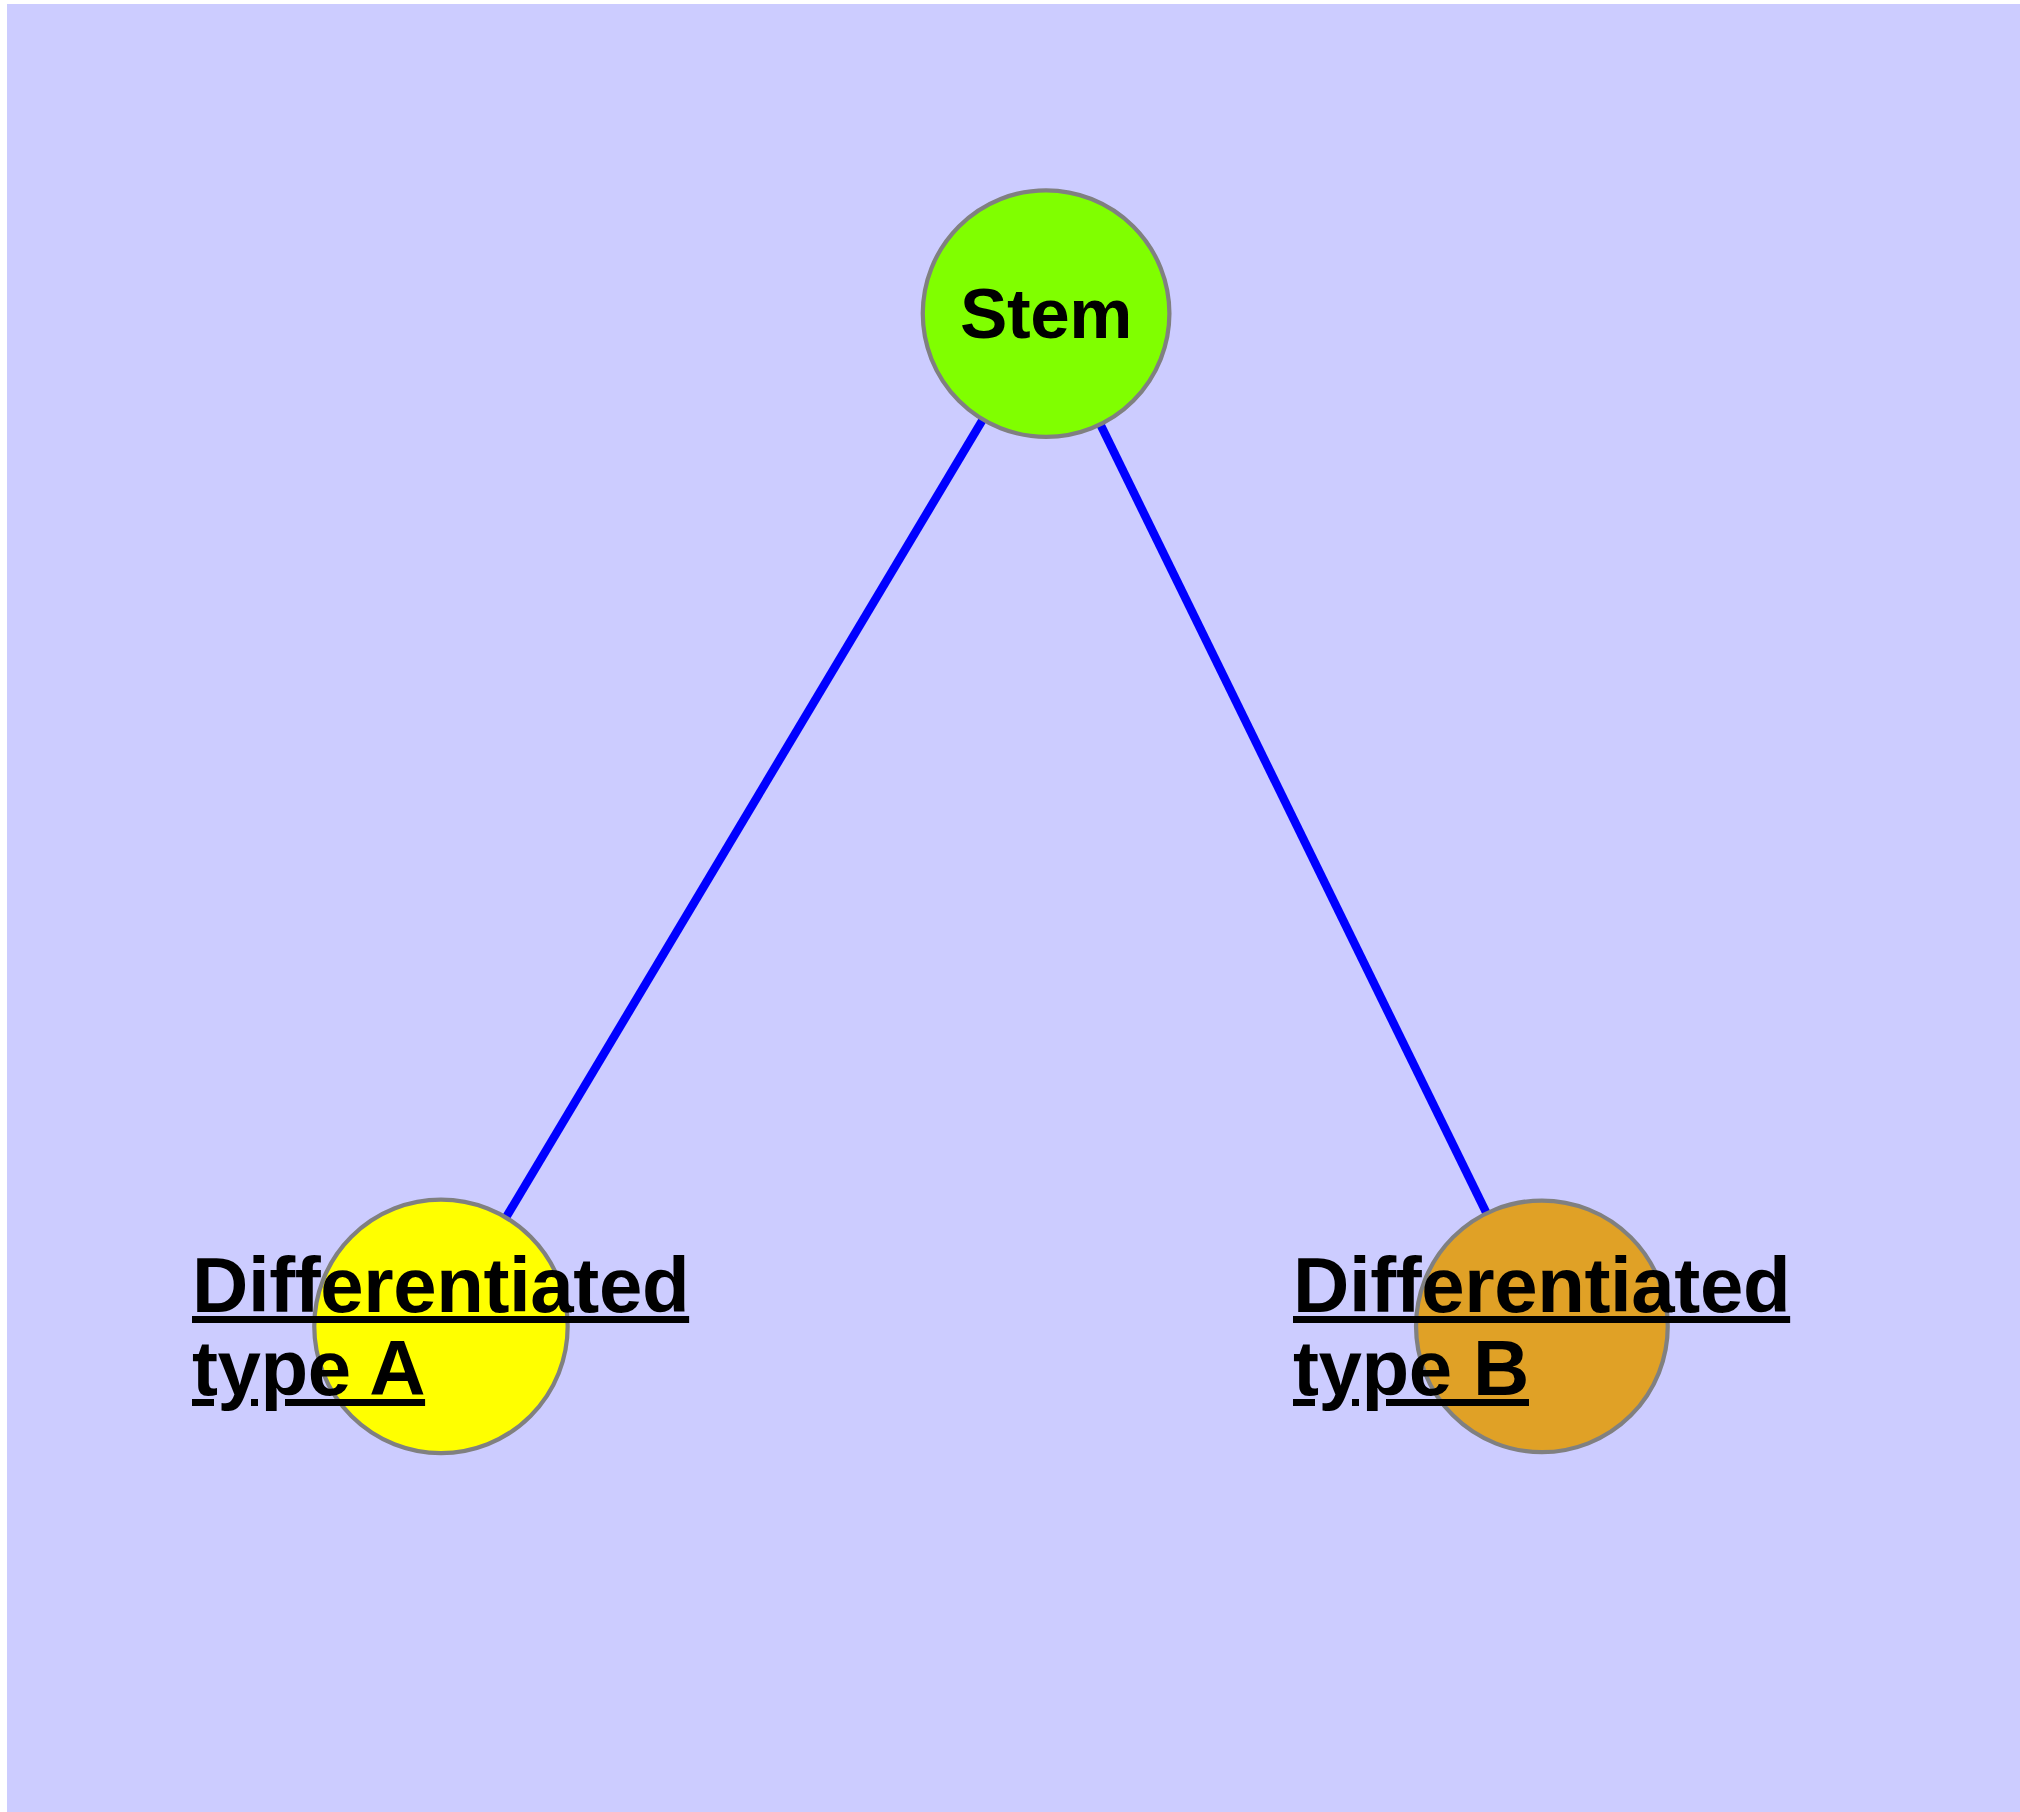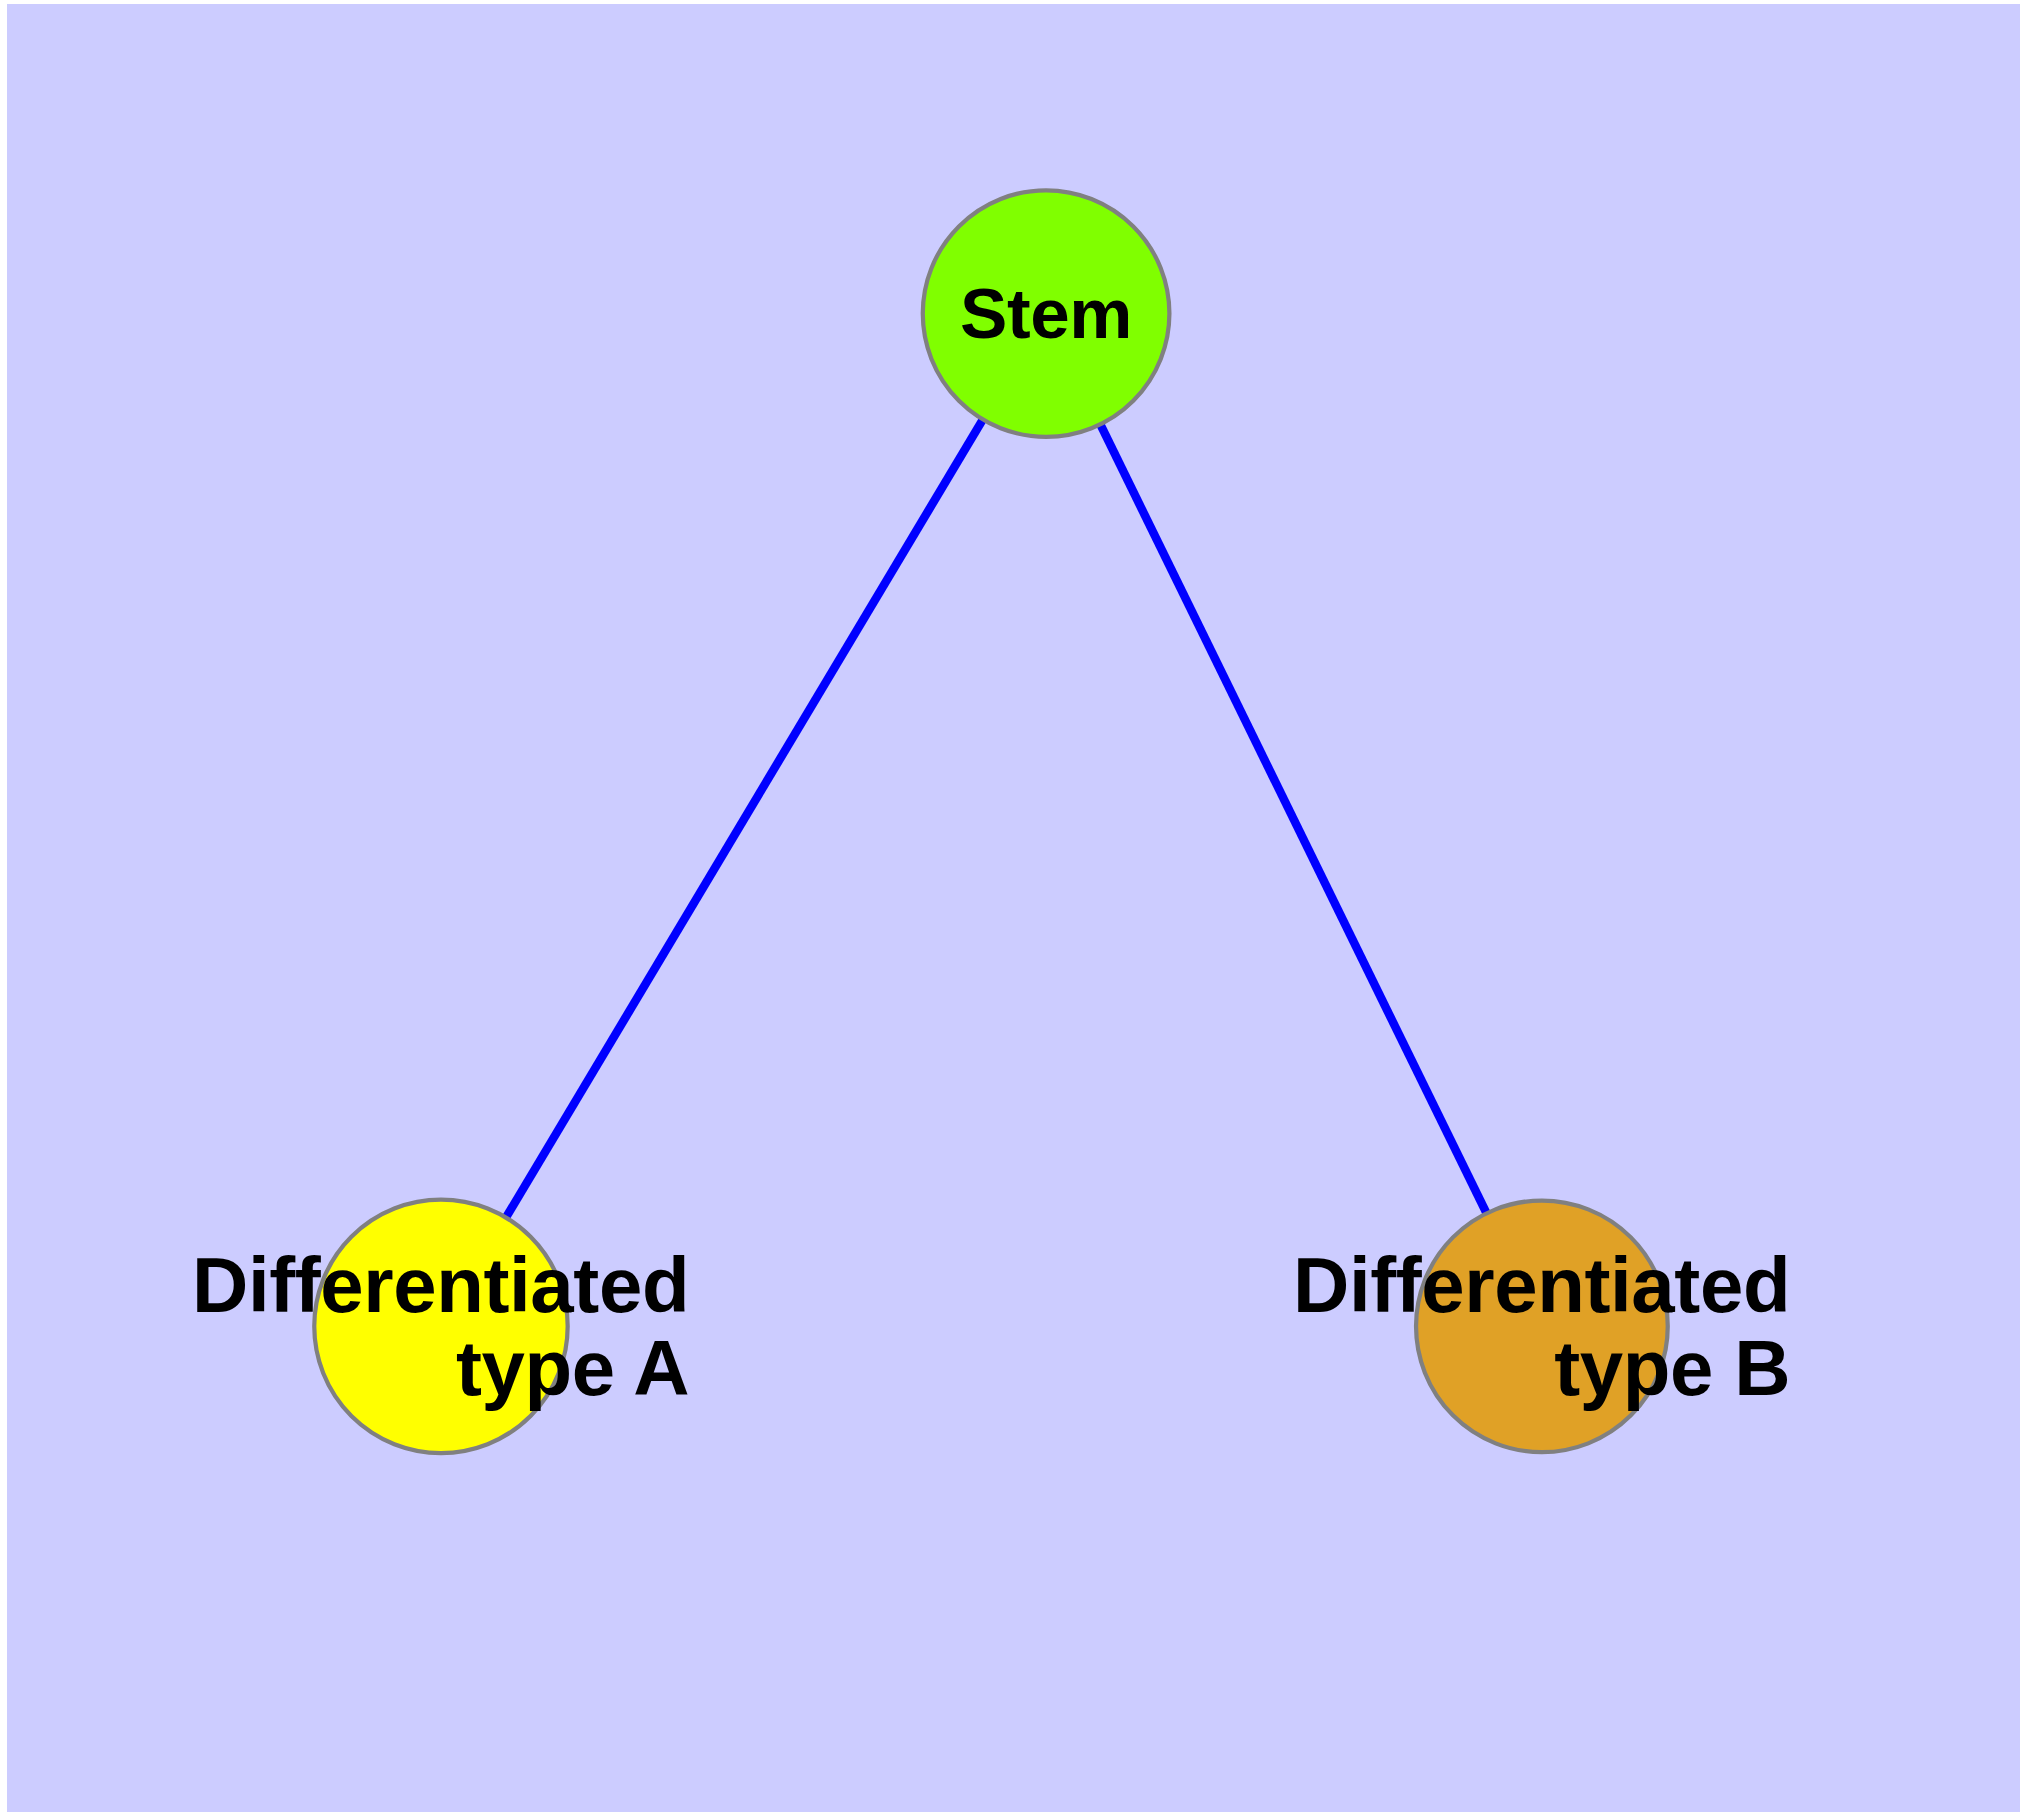--- a/index.html
+++ b/index.html
@@ -28,32 +28,33 @@
     position: absolute;
     left: 0;
     top: 0;
     width: 2021px;
     height: 1812px;
   }
   .node-label {
     position: absolute;
     color: #000000;
     font-weight: bold;
-    text-align: right;
+    text-align: left;
     line-height: 1.06;
     white-space: pre;
     letter-spacing: -0.4px;
     pointer-events: none;
     -webkit-font-smoothing: antialiased;
   }
   .node-label.stem {
     font-size: 71px;
   }
   .node-label.leaf {
     font-size: 78px;
+    text-decoration: underline;
   }
 </style>
 </head>
 <body>
 
 <div id="canvas">
 
   <div id="plot-area"></div>
 
   <svg id="graph-svg" viewBox="0 0 2384 2138" xmlns="http://www.w3.org/2000/svg">

